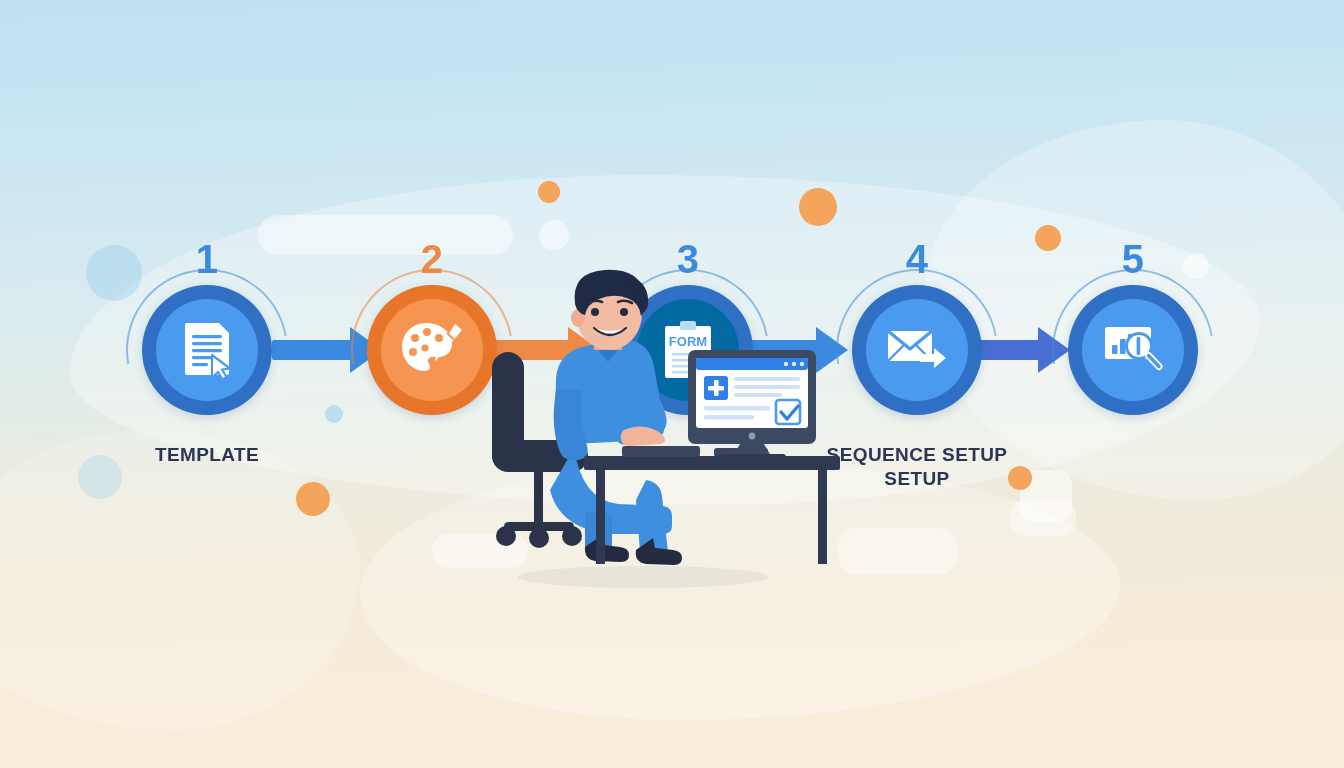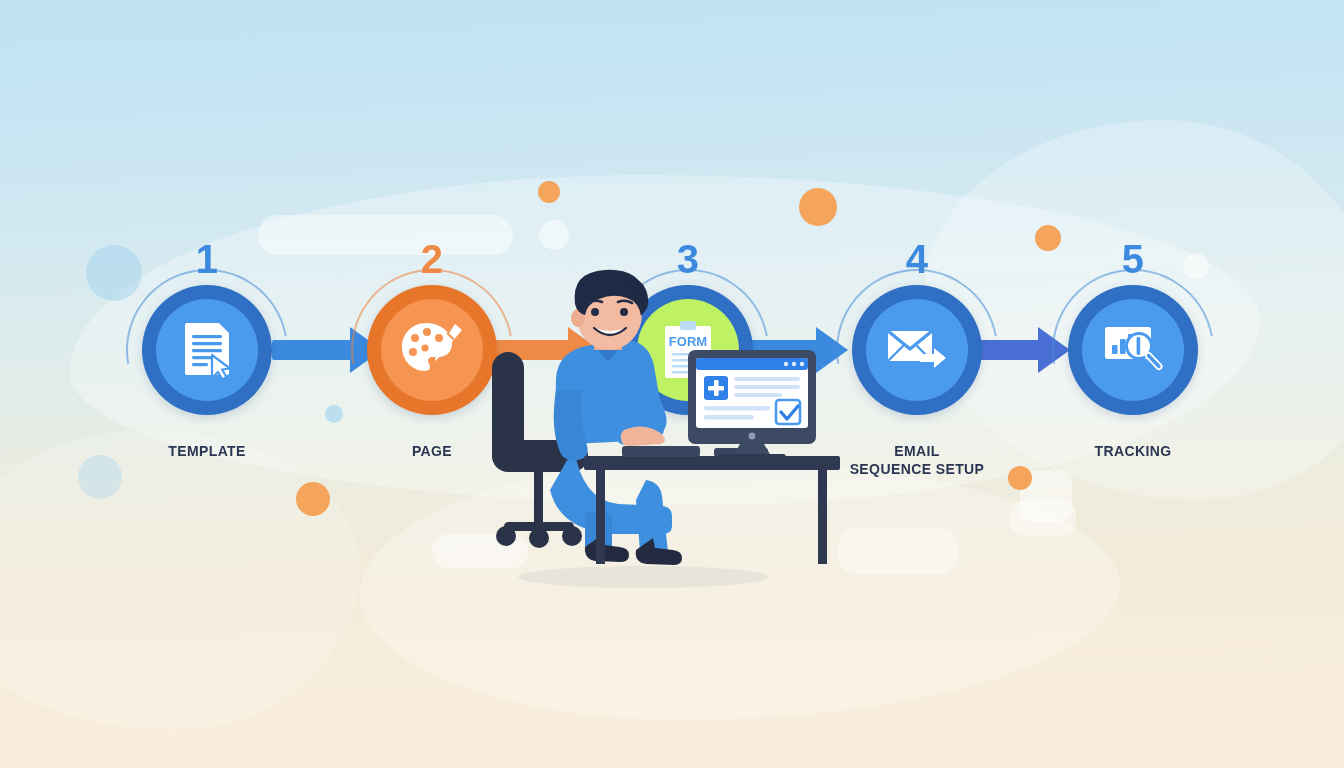--- a/index.html
+++ b/index.html
@@ -94,21 +94,21 @@
   }
   .inner.orange { background:#f59551; }
   .num {
     position:absolute; top:-46px; left:0; right:0;
     font-size:40px; font-weight:bold; color:#3b8ae0; line-height:1;
     letter-spacing:.5px;
   }
   .num.orange { color:#ef8a46; }
   .label {
     margin-top:28px;
-    font-size:14px; font-weight:bold; color:#2a3652;
+    font-size:19px; font-weight:bold; color:#2a3652;
     letter-spacing:.4px; line-height:1.28; text-transform:uppercase;
   }
   
   .arrow { position:absolute; height:46px; }
   .arrow .bar { position:absolute; left:0; top:13px; height:20px; border-radius:2px; }
   .arrow .head {
     position:absolute; top:0; width:0; height:0;
     border-top:23px solid transparent; border-bottom:23px solid transparent;
   }
   
@@ -212,30 +212,29 @@
             </g>
             <g>
               <path d="M55 3 L62 9 L42 33 L35 40 L37 31 Z" fill="#ffffff"></path>
               <path d="M35 40 L37 31 L42 33 Z" fill="#ffffff"></path>
               <path d="M47.5 12.5 L53.5 18" stroke="#f59551" stroke-width="2" stroke-linecap="round"></path>
             </g>
           </svg>
         </div>
       </div>
       <div class="label">
-        <div>PAGE</div>
       </div>
     </div>
 
     <div class="step" style="left:573px; top:285px;">
       <div class="circle-wrap">
         <div class="num" style="color: rgb(59, 138, 224);">3</div>
         <div class="arc"></div>
         <div class="ring" style="background: rgb(47, 111, 196);"></div>
-        <div class="inner" style="background: #bef264;">
+        <div class="inner" style="background: #0369a1;">
           <svg width="54" height="60" viewBox="0 0 54 60">
             <rect x="4" y="6" width="46" height="52" rx="2" fill="#ffffff"></rect>
             <rect x="19" y="1" width="16" height="9" rx="2" fill="#b9dcf8"></rect>
             <text x="27" y="26" font-family="'Liberation Sans', sans-serif" font-size="13" font-weight="bold" fill="#4a9bf0" text-anchor="middle">FORM</text>
             <g fill="#b9dcf8">
               <rect x="11" y="33" width="32" height="2.6" rx="1.2"></rect>
               <rect x="11" y="39" width="32" height="2.6" rx="1.2"></rect>
               <rect x="11" y="45" width="24" height="2.6" rx="1.2"></rect>
               <rect x="11" y="51" width="18" height="2.6" rx="1.2"></rect>
             </g>
@@ -253,22 +252,22 @@
         <div class="inner" style="background: rgb(74, 155, 240);">
           <svg width="62" height="50" viewBox="0 0 62 50">
             <path d="M2 6 h44 v30 h-44 z" fill="#ffffff"></path>
             <path d="M2 6 L24 24 L46 6" fill="none" stroke="#4a9bf0" stroke-width="3.4" stroke-linejoin="round"></path>
             <path d="M2 36 L18 20 M46 36 L30 20" stroke="#4a9bf0" stroke-width="2.4" fill="none"></path>
             <path d="M34 29 h14 v-6 l12 10 l-12 10 v-6 h-14 z" fill="#ffffff"></path>
           </svg>
         </div>
       </div>
       <div class="label">
-        <div>EMAIL</div>
         <div>SEQUENCE SETUP</div>
+        <div>SETUP</div>
       </div>
     </div>
 
     <div class="step" style="left:1018px; top:285px;">
       <div class="circle-wrap">
         <div class="num" style="color: rgb(59, 138, 224);">5</div>
         <div class="arc"></div>
         <div class="ring" style="background: rgb(47, 111, 196);"></div>
         <div class="inner" style="background: rgb(74, 155, 240);">
           <svg width="60" height="54" viewBox="0 0 60 54">
@@ -279,21 +278,20 @@
               <rect x="25" y="11" width="5.5" height="20" rx="1"></rect>
             </g>
             <circle cx="36" cy="23" r="12.5" fill="#ffffff" stroke="#4a9bf0" stroke-width="3"></circle>
             <rect x="33.6" y="14" width="3.6" height="18" rx="1.4" fill="#4a9bf0"></rect>
             <path d="M45.5 32.5 L56 43.5" stroke="#ffffff" stroke-width="7" stroke-linecap="round"></path>
             <path d="M45.5 32.5 L56 43.5" stroke="#4a9bf0" stroke-width="3.4" stroke-linecap="round"></path>
           </svg>
         </div>
       </div>
       <div class="label">
-        <div>TRACKING</div>
       </div>
     </div>
 
   </div>
 
   <div class="scene">
     <div class="shadow-floor"></div>
     <svg width="370" height="330" viewBox="0 0 370 330">
 
       <g>

